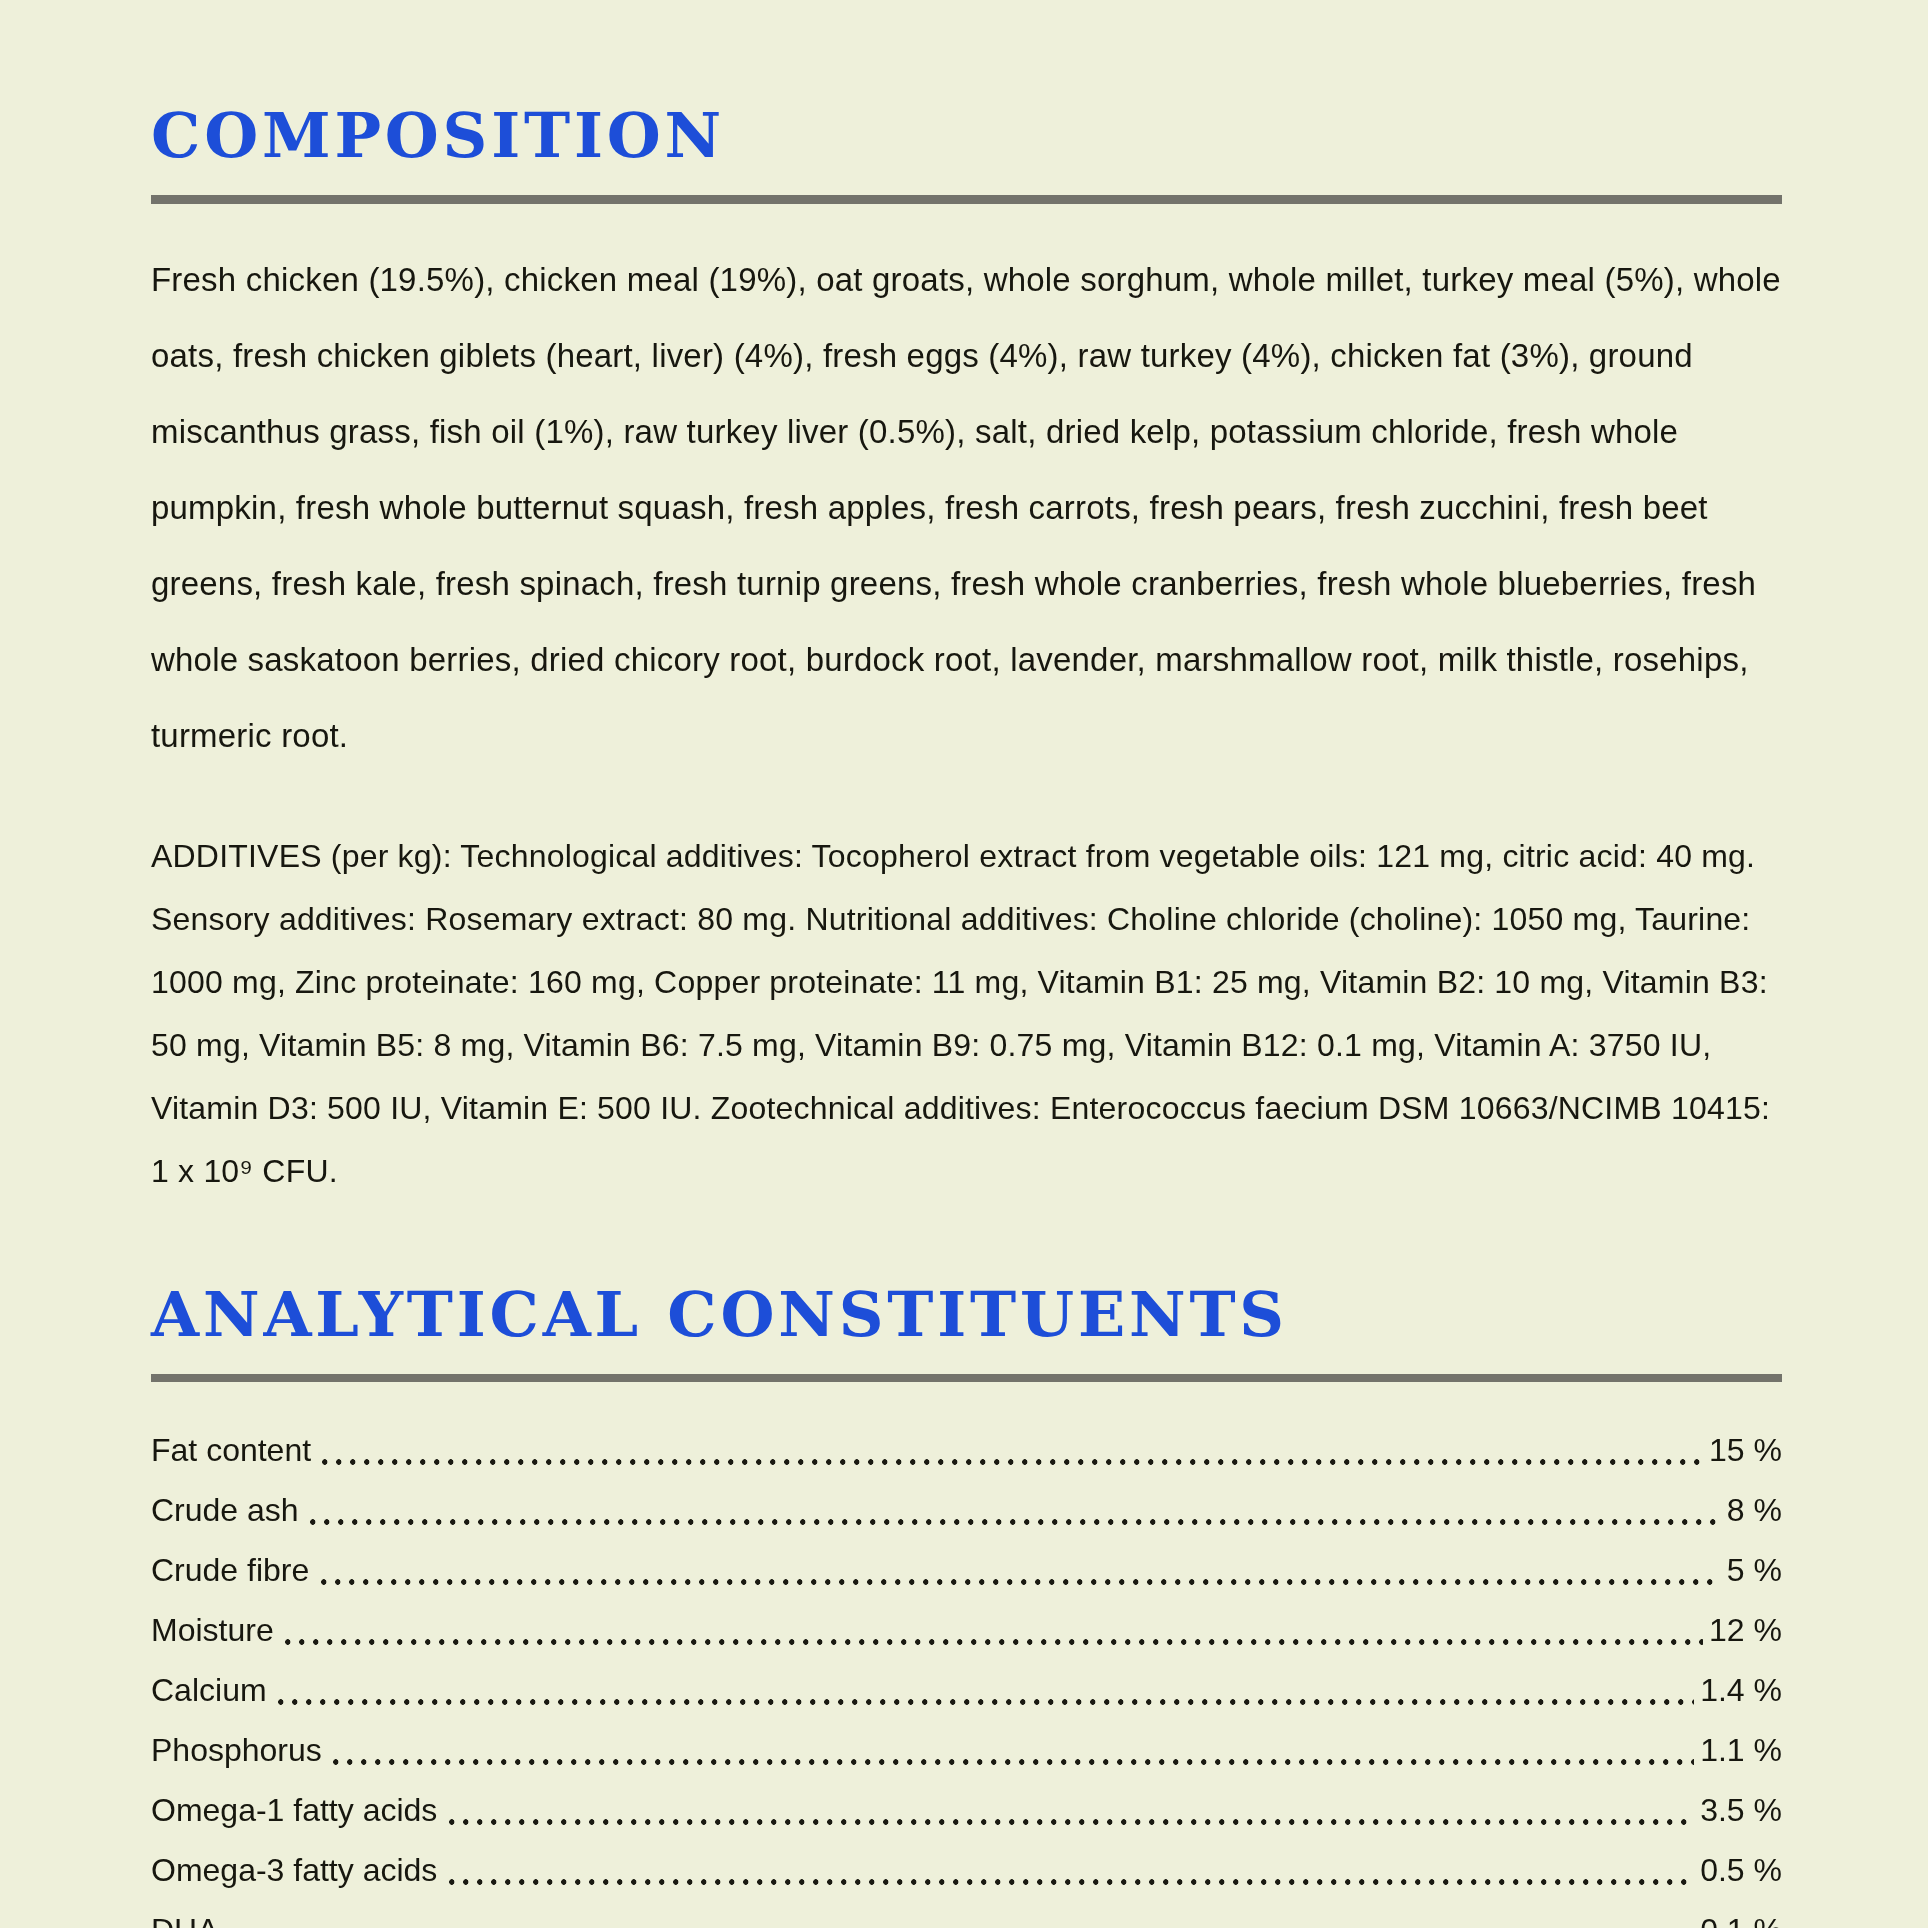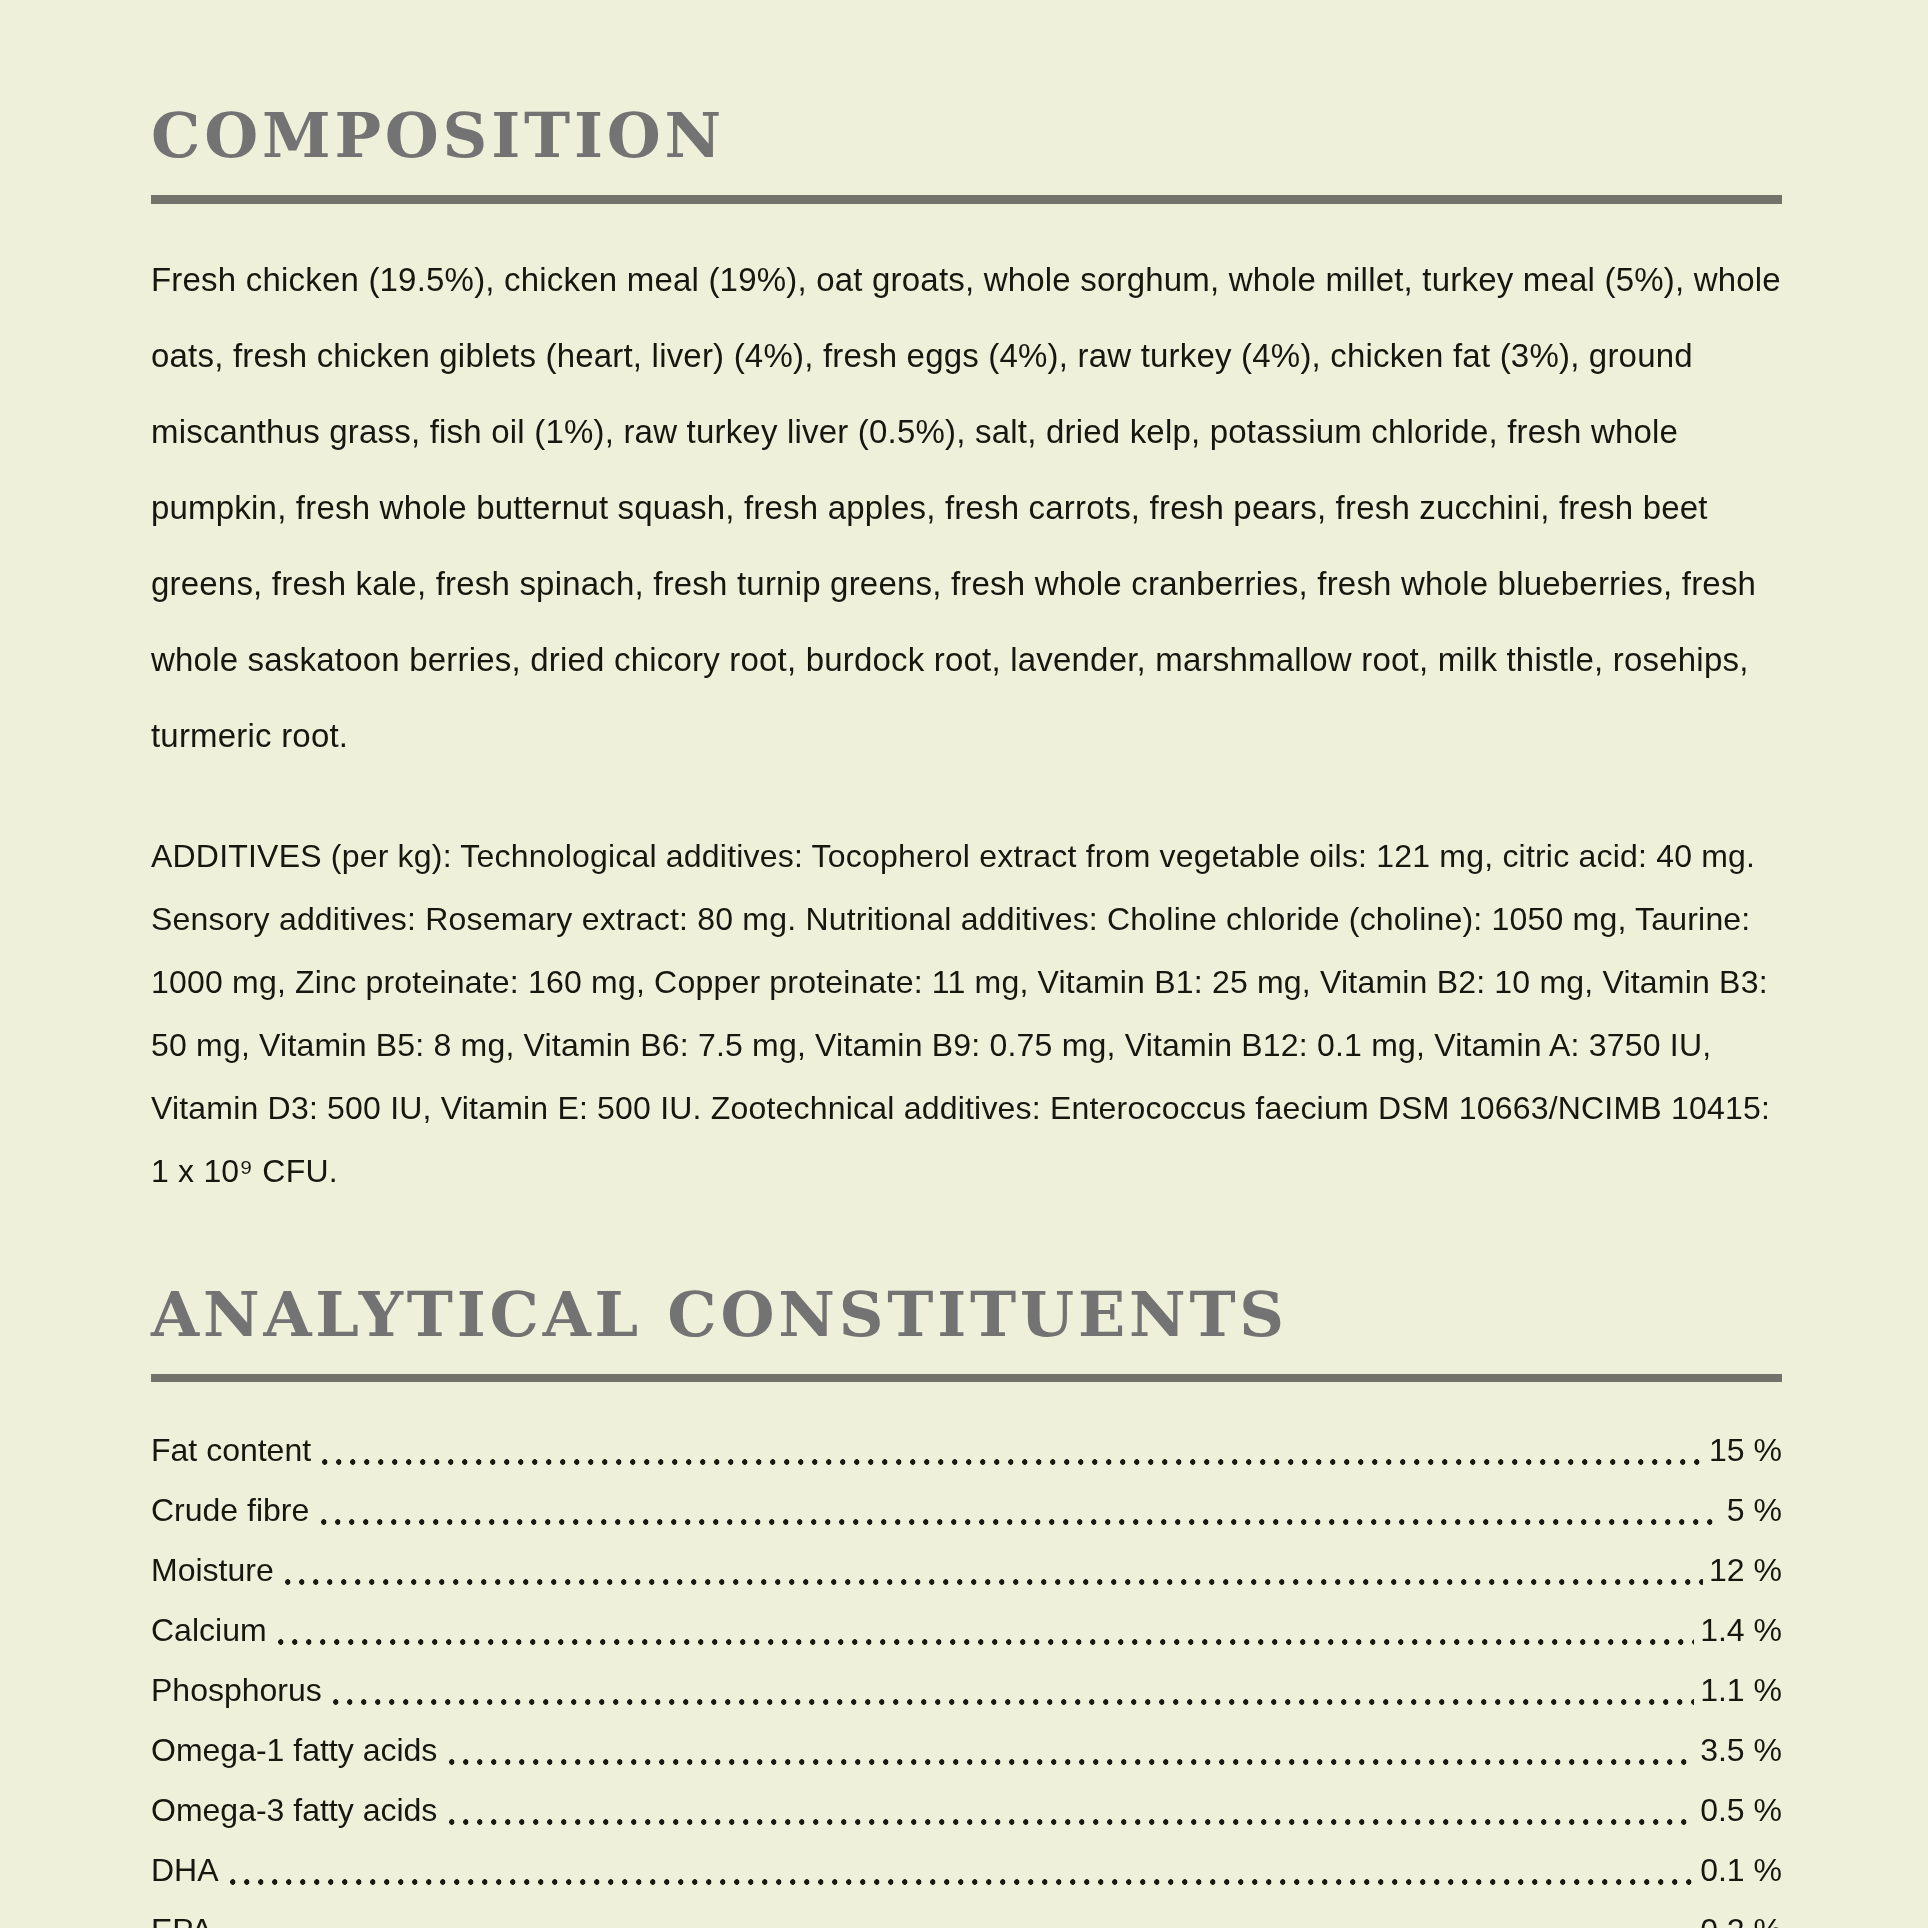--- a/index.html
+++ b/index.html
@@ -16,21 +16,21 @@
     padding: 105px 146px 0 151px;
     font-family: "Liberation Sans", sans-serif;
     color: #17170f;
     overflow: hidden;
   }
   .section-title {
     font-family: "DejaVu Serif", serif;
     font-weight: 700;
     font-size: 62px;
     letter-spacing: 3.8px;
-    color: #737373;
+    color: #1d4ed8;
     margin: 0;
     line-height: 1.0;
   }
   .rule {
     height: 8.5px;
     background: #73736b;
     margin-top: 28px;
     border: none;
   }
   .ingredients {
@@ -105,20 +105,25 @@
 
     <div class="constituents-table">
 
 
       <div class="row">
         <span class="label">Fat content</span>
         <span class="leader"></span>
         <span class="value">15 %</span>
       </div>
 
+      <div class="row">
+        <span class="label">Crude ash</span>
+        <span class="leader"></span>
+        <span class="value">8 %</span>
+      </div>
 
       <div class="row">
         <span class="label">Crude fibre</span>
         <span class="leader"></span>
         <span class="value">5 %</span>
       </div>
 
       <div class="row">
         <span class="label">Moisture</span>
         <span class="leader"></span>

